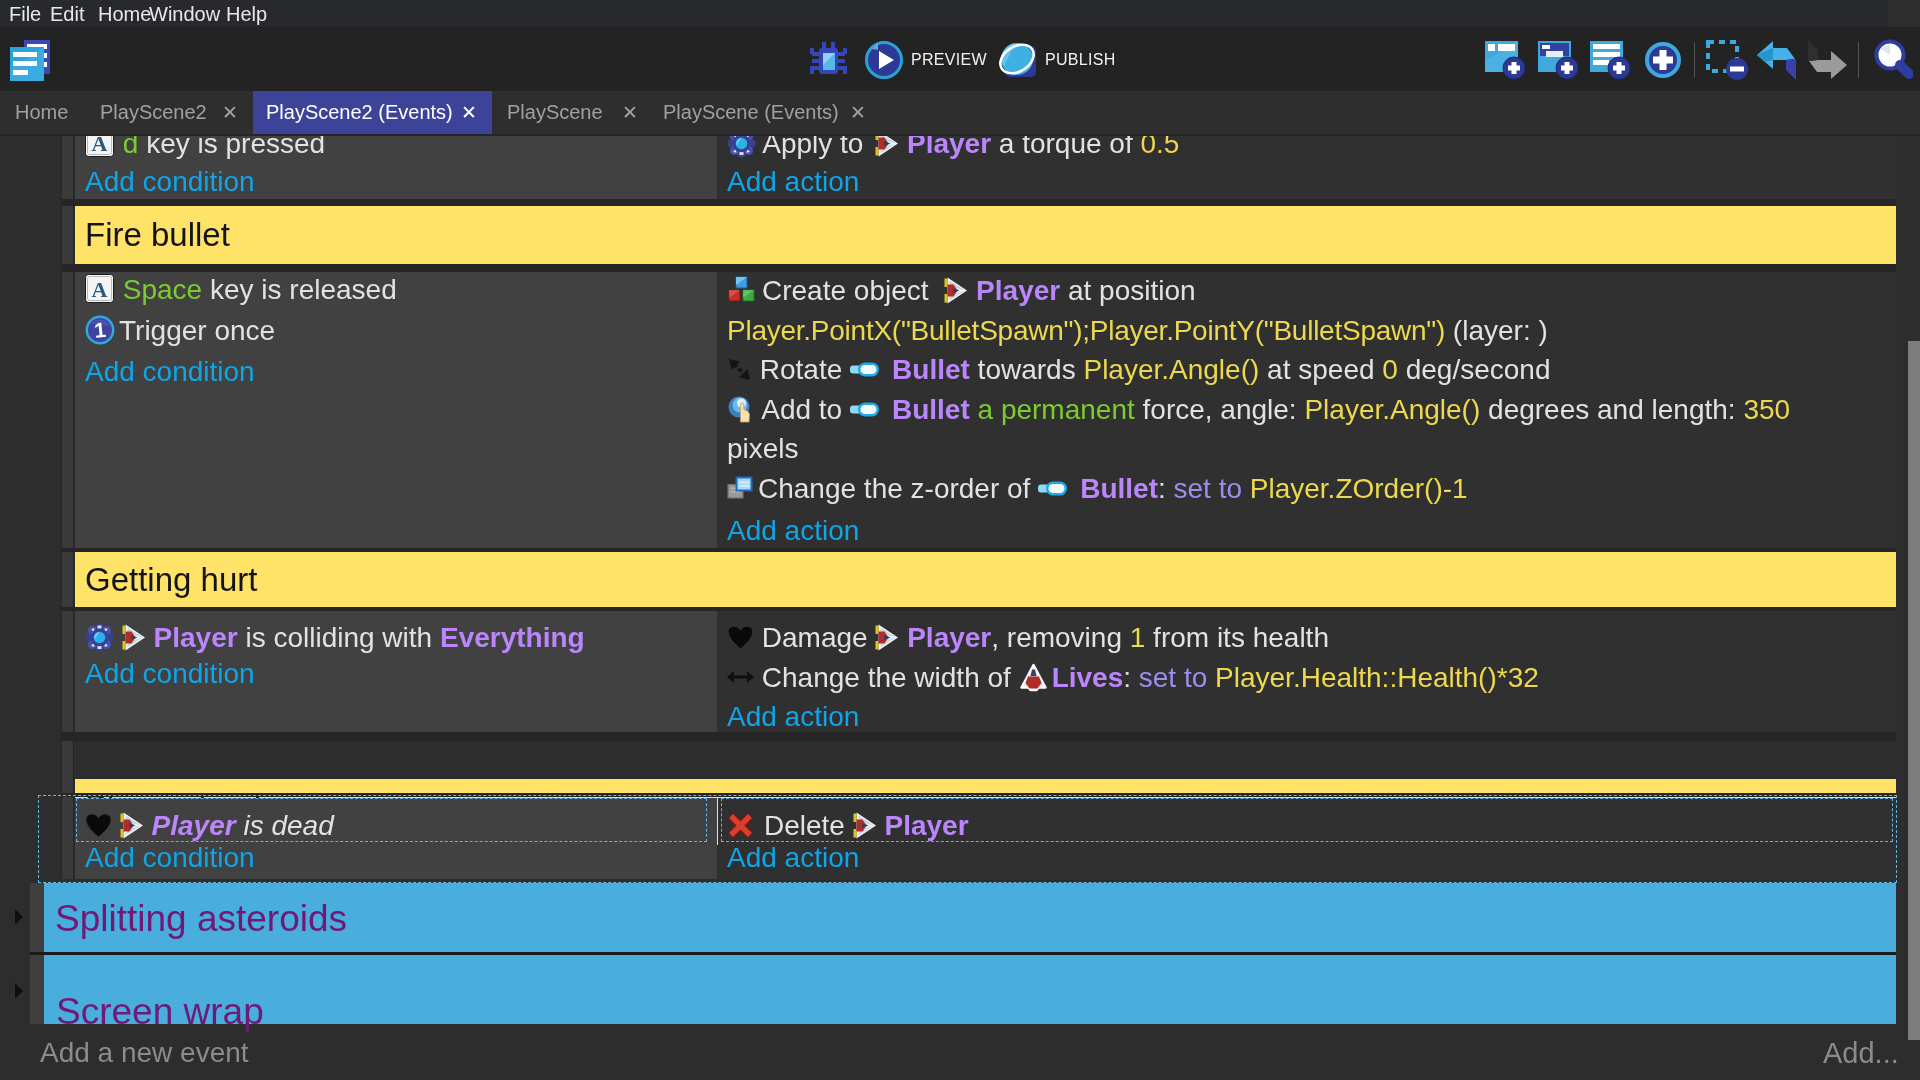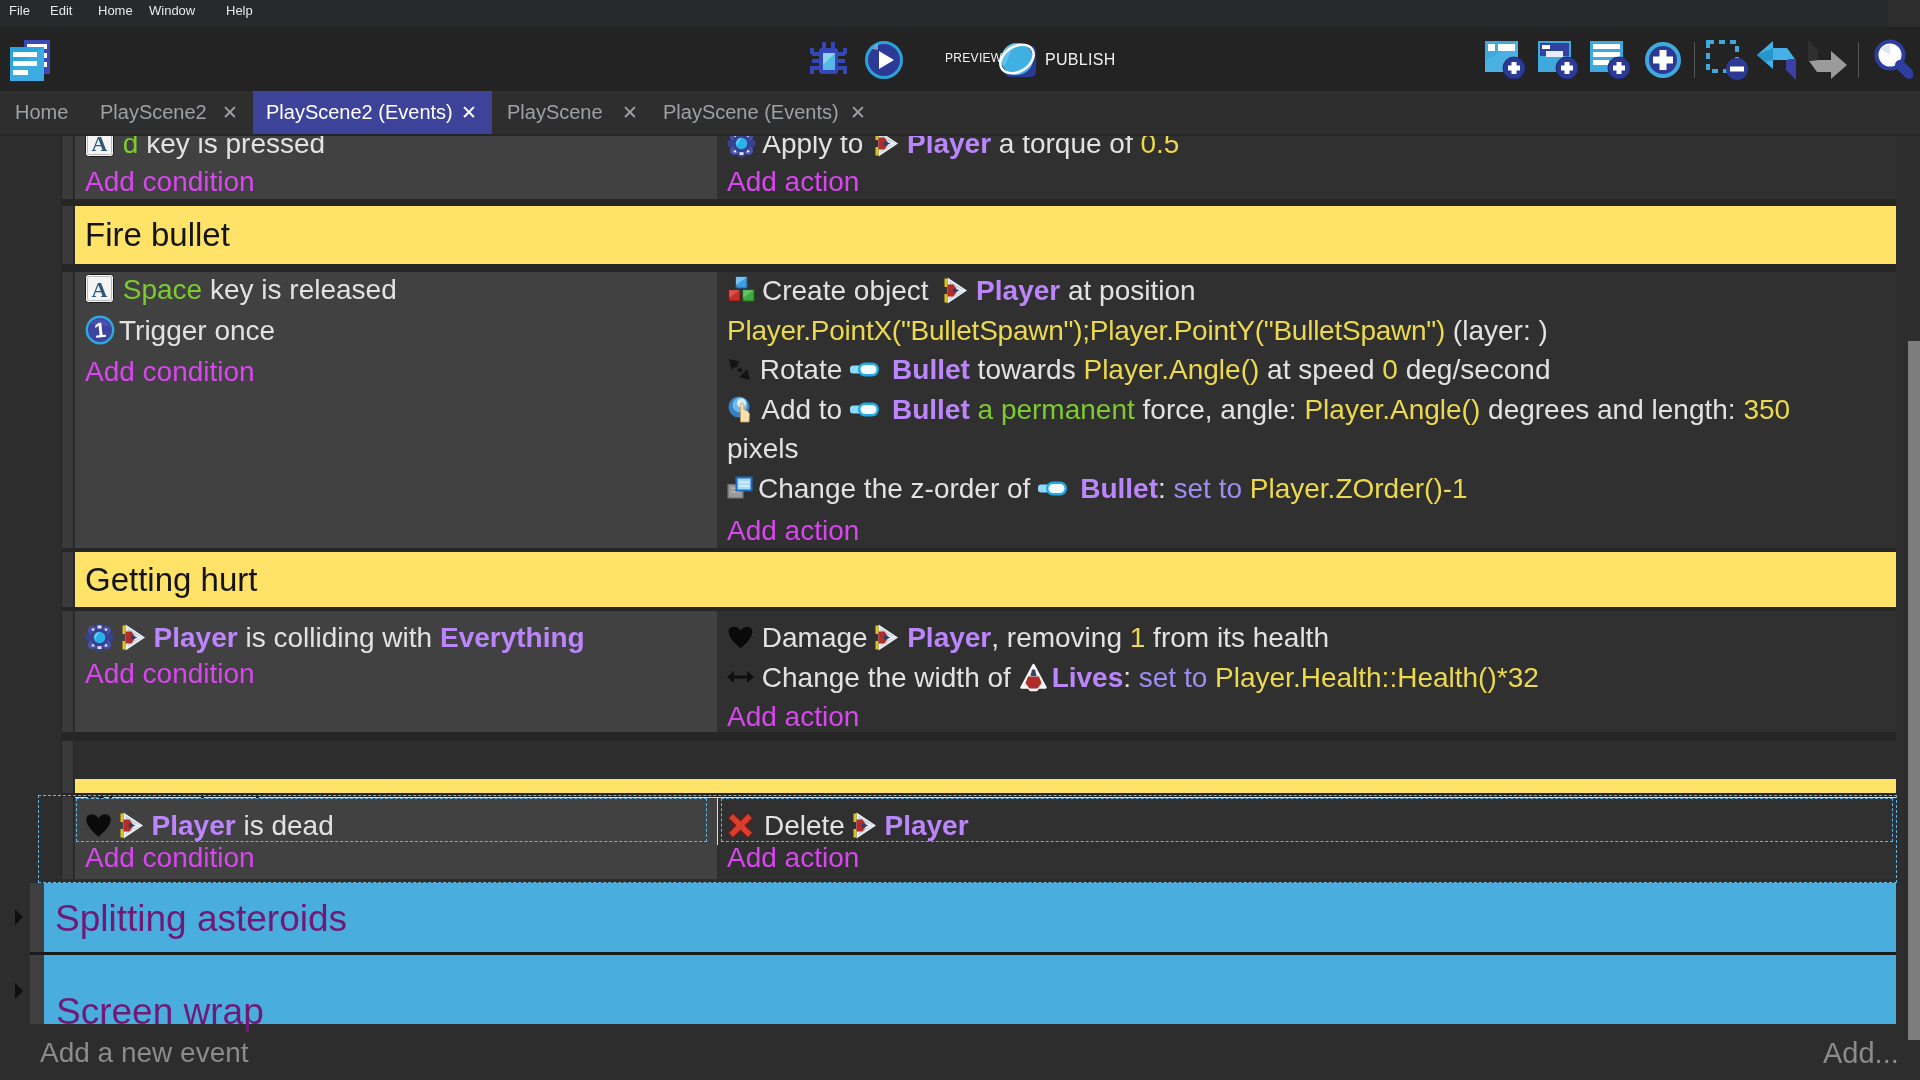--- a/index.html
+++ b/index.html
@@ -1,20 +1,20 @@
 <!DOCTYPE html>
 <html><head>
 <meta charset="utf-8">
 <style>
   * { margin:0; padding:0; box-sizing:border-box; }
   html,body { width:1920px; height:1080px; overflow:hidden; background:#2d2d2d; }
   body { font-family:"Liberation Sans", sans-serif; position:relative; }
   .abs { position:absolute; }
   
-  #menubar { position:absolute; z-index:6; left:0; top:0; width:1888px; height:27px; background:#27292d; color:#e8e8e8; font-size:13px; }
+  #menubar { position:absolute; z-index:6; left:0; top:0; width:1888px; height:27px; background:#27292d; color:#e8e8e8; font-size:20px; }
   #menubar span { position:absolute; top:3px; }
   #toolbar { position:absolute; z-index:6; left:0; top:27px; width:1920px; height:64px; background:#232323; }
   #tabbar { position:absolute; z-index:6; left:0; top:91px; width:1920px; height:43px; background:#2e2e2e; }
   .tab { position:absolute; top:0; height:43px; color:#9da1a6; font-size:20px; }
   .tab .lbl { position:absolute; top:10px; }
   .tab .x { position:absolute; top:10px; font-size:19px; }
   .tab.active { background:#3c4399; color:#fff; }
   #sheet { position:absolute; left:0; top:134px; width:1920px; height:946px; background:#2d2d2d; }
   .gapline { position:absolute; left:37px; width:1859px; background:#262626; }
   .rail { position:absolute; left:61px; width:13px; background:#3a3a3a; border-left:1px solid #262626; border-right:1px solid #262626; }
@@ -23,21 +23,21 @@
   .comment { position:absolute; left:75px; width:1821px; background:#ffe369; color:#141414; font-size:33px; }
   .comment span { position:absolute; left:10px; }
   .group { position:absolute; left:44px; width:1852px; background:#49addd; color:#701a75; font-size:37px; }
   .grail { position:absolute; left:30px; width:14px; background:#3f3f3f; }
   .line { position:absolute; height:40px; line-height:40px; font-size:28px; color:#e2e2e2; letter-spacing:0; white-space:nowrap; }
   .line svg, .line .micon { vertical-align:middle; position:relative; top:-2px; }
   .obj { color:#bb86fc; font-weight:bold; }
   .expr { color:#ecd94f; }
   .kw { color:#9d8df0; }
   .grn { color:#7dcb2f; }
-  .gray { color:#d946ef; }
+  .gray { color:#0ea5e9; }
   .num { color:#ecd94f; } .m4{margin-right:4px!important} .m6{margin-right:6px!important} .m10{margin-right:10px!important} .m12{margin-right:12px!important} .ml8{margin-left:8px} .ml4{margin-left:4px}
 </style>
 </head>
 <body>
 <div id="menubar">
   <span style="left:9px">File</span>
   <span style="left:50px">Edit</span>
   <span style="left:98px">Home</span>
   <span style="left:149px">Window</span>
   <span style="left:226px">Help</span>
@@ -67,21 +67,21 @@
     <rect x="11" y="9" width="19" height="26" rx="3" fill="#3446b8"></rect>
     <polygon points="15,14 27,14 27,31 15,31" fill="#57b8e8"></polygon>
     <polygon points="15,14 27,14 15,26" fill="#8ed3f4"></polygon>
   </svg>
 
   <svg class="abs" style="left:864px; top:13px;" width="40" height="40" viewBox="0 0 40 40">
     <circle cx="20" cy="20" r="17.5" fill="#2c3a96" stroke="#2aa2d8" stroke-width="3"></circle>
     <polygon points="15,11 30,20 15,29" fill="#fff"></polygon>
     <path d="M8,9 A18 18 0 0 1 14 4 L14 10 Z" fill="#b9d4ee" opacity="0.6"></path>
   </svg>
-  <span class="abs" style="left:945px; top:24px; color:#f2f2f2; font-size:12px; letter-spacing:0.3px;">PREVIEW</span>
+  <span class="abs" style="left:911px; top:24px; color:#f2f2f2; font-size:16px; letter-spacing:0.3px;">PREVIEW</span>
 
   <svg class="abs" style="left:997px; top:13px;" width="41" height="40" viewBox="0 0 41 40">
     <rect x="8" y="6" width="31" height="31" rx="5" fill="#2c3a96"></rect>
     <circle cx="20" cy="19" r="16" fill="#3fb0e2"></circle>
     <path d="M7,27 A16 16 0 0 1 18 3 Z" fill="#6ac5ee" opacity="0.85"></path>
     <ellipse cx="20" cy="19" rx="18" ry="12.5" fill="none" stroke="#fdfdfd" stroke-width="2.6" transform="rotate(-32 20 19)"></ellipse>
   </svg>
   <span class="abs" style="left:1045px; top:24px; color:#f2f2f2; font-size:16px; letter-spacing:0.3px;">PUBLISH</span>
 
   <svg class="abs" style="left:1485px; top:12px;" width="41" height="41" viewBox="0 0 41 41">
@@ -333,21 +333,21 @@
 
 <div class="rail" style="top:741px; height:56px;"></div>
 <div class="comment" style="top:779px; height:66px; line-height:56px;">
     <span>Player dead</span>
   </div>
 <div class="gapline" style="left:61px; top:793px; height:4px; width:1835px;"></div>
 
 <div class="rail" style="top:797px; height:82px;"></div>
 <div class="cond" style="top:798px; height:81px;"></div>
 <div class="act" style="top:798px; height:81px; left:718px; width:1178px;"></div>
-<div class="line" style="left:85px; top:806px;"><span class="micon "><svg width="27" height="25" viewBox="0 0 27 25">
+<div class="line" style="left:85px; top:806px;font-style:italic;"><span class="micon "><svg width="27" height="25" viewBox="0 0 27 25">
         <path d="M13.5 24 C4 16 1 11 1 6.5 C1 3 4 1 7 1 C10 1 12.5 3 13.5 5 C14.5 3 17 1 20 1 C23 1 26 3 26 6.5 C26 11 23 16 13.5 24 Z" fill="#0a0a0a" stroke="#3a3a3a" stroke-width="1"></path>
       </svg></span> <span class="micon "><svg width="24" height="27" viewBox="0 0 24 27">
         <polygon points="3.5,0.5 23,13.5 3.5,26.5" fill="#f0f4f7"></polygon>
         <polygon points="5.5,3.5 21,13.5 5.5,9.5" fill="#c5d4de"></polygon>
         <polygon points="5.5,23.5 21,13.5 5.5,17.5" fill="#cfdbe3"></polygon>
         <rect x="0.5" y="1.5" width="3" height="8.5" fill="#e0c41e"></rect>
         <rect x="0.5" y="17" width="3" height="8.5" fill="#e0c41e"></rect>
         <polygon points="3.5,7.5 9.5,7.5 13.5,13.5 9.5,19.5 3.5,19.5" fill="#b02d29"></polygon>
         <polygon points="9,11 15.5,13.5 9,16" fill="#333d66"></polygon>
       </svg></span> <span class="obj">Player</span> is dead</div>

